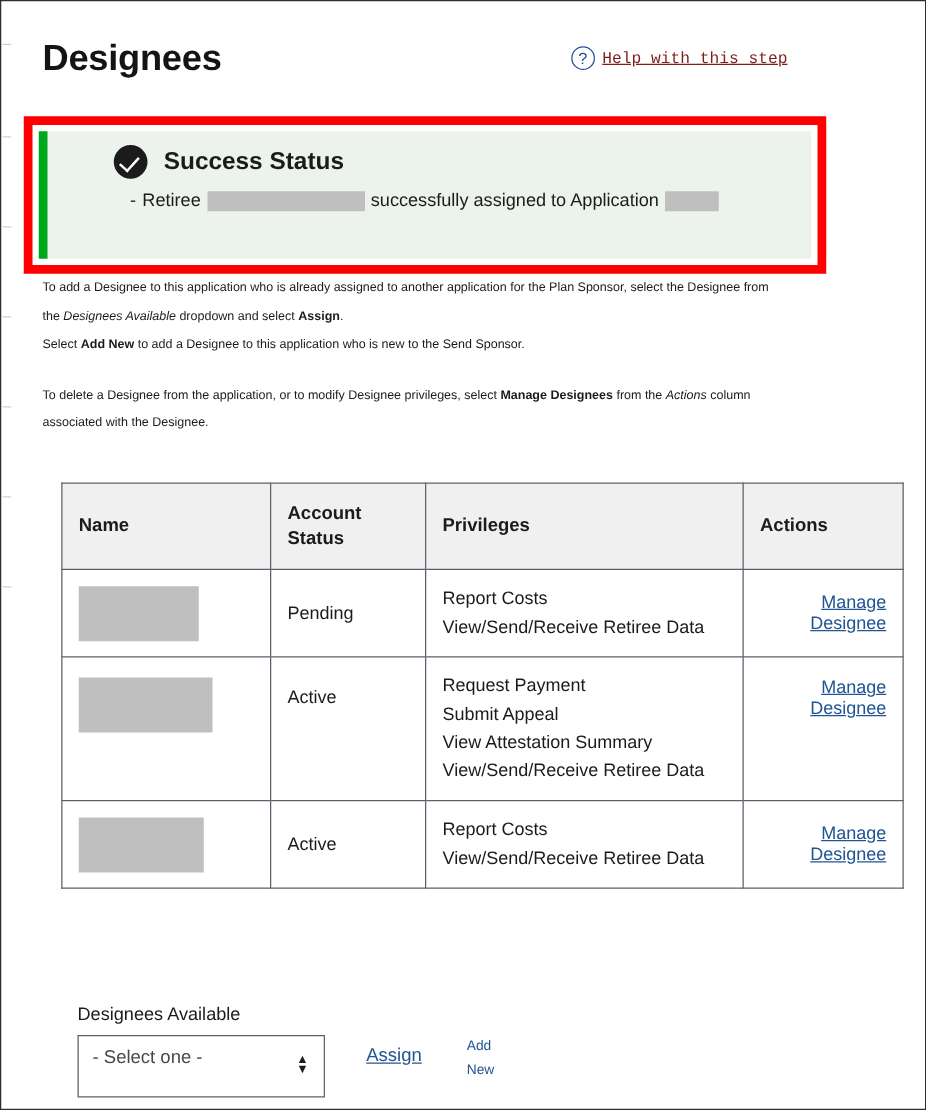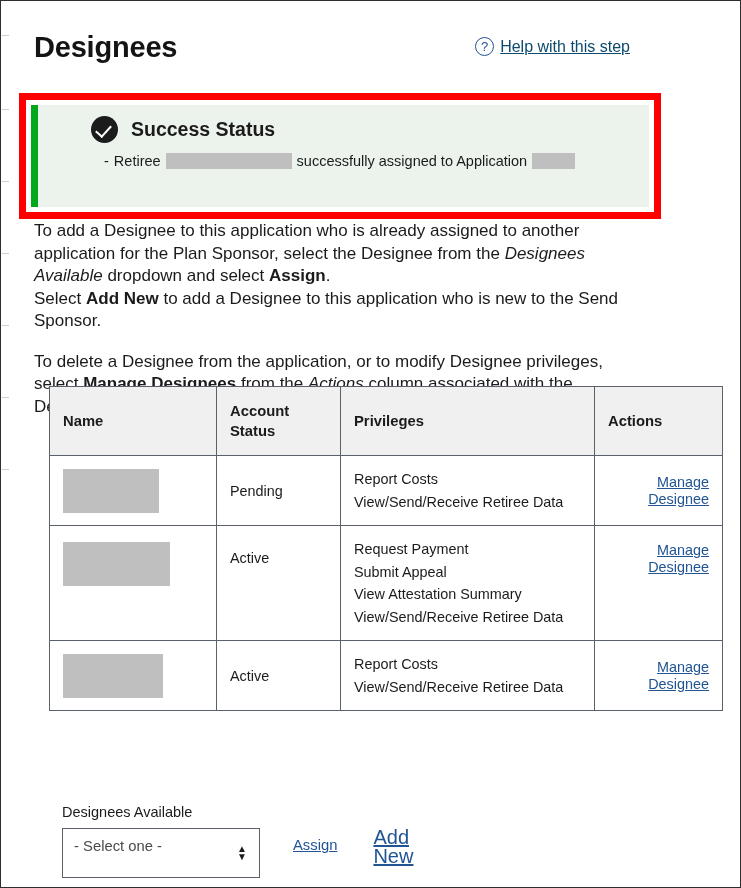--- a/index.html
+++ b/index.html
@@ -57,24 +57,25 @@
     border: 1.6px solid #205493;
     border-radius: 50%;
     color: #205493;
     font-size: 13px;
     line-height: 17px;
     text-align: center;
     font-weight: normal;
     box-sizing: border-box;
   }
   .help-link {
-    font-size: 16px;
-    color: #0c4a6e;
+    font-size: 13px;
+    color: #7f1d1d;
     text-decoration: underline;
     cursor: pointer;
+    font-family: Liberation Mono, monospace;
   }
 
   
   .red-highlight {
     position: absolute;
     left: 18px;
     top: 92px;
     width: 642px;
     height: 126px;
     box-sizing: border-box;
@@ -141,21 +142,21 @@
   }
   .redact-name   { width: 126px; }
   .redact-appid  { width: 43px; }
 
   
   .instructions {
     position: absolute;
     left: 33px;
     top: 219px;
     width: 596px;
-    font-size: 17px;
+    font-size: 10px;
     line-height: 22.5px;
     color: #1b1b1b;
   }
   .instructions p { margin: 0 0 18px 0; }
   .instructions b { font-weight: bold; }
   .instructions i { font-style: italic; }
 
   
   .designee-table {
     position: absolute;
@@ -247,23 +248,22 @@
     margin-left: 33px;
     margin-top: 9px;
     font-size: 14.8px;
     color: #205493;
     text-decoration: underline;
     cursor: pointer;
   }
   .addnew-link {
     margin-left: 36px;
     margin-top: 0px;
-    font-size: 20px;
+    font-size: 11px;
     color: #205493;
-    text-decoration: underline;
     cursor: pointer;
     width: 34px;
     line-height: 19px;
   }
 </style>
 </head>
 <body>
 
 <div id="page">
 

